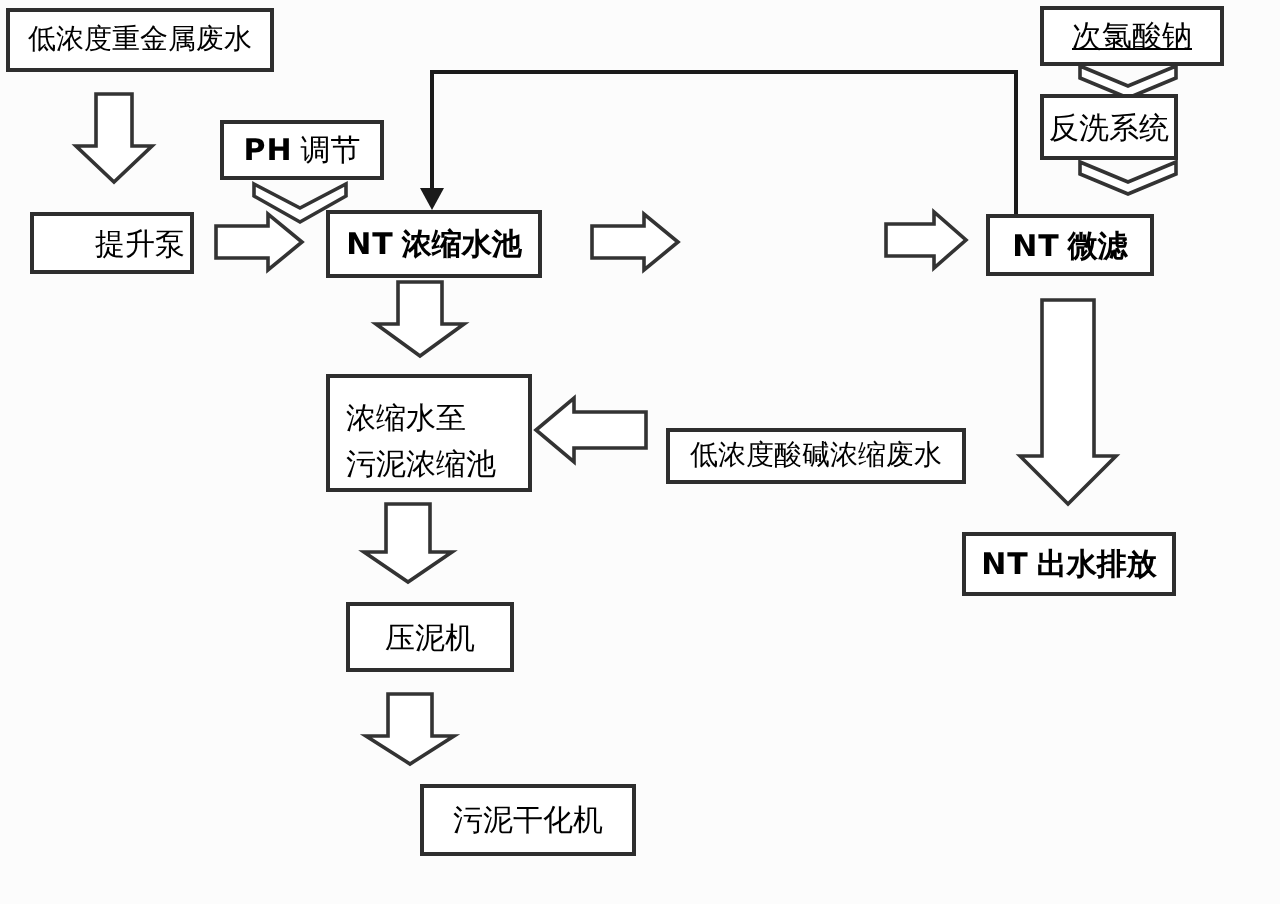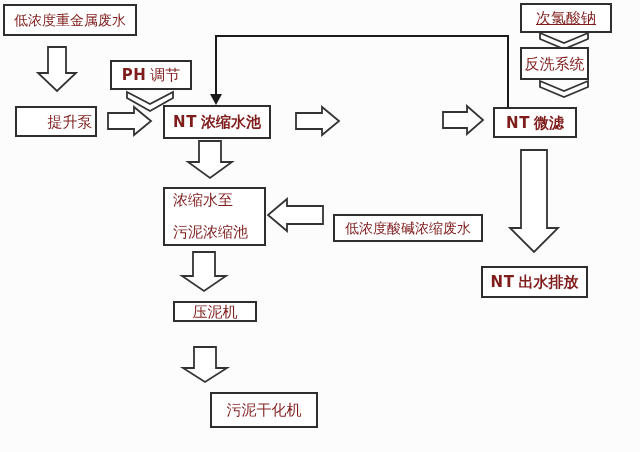--- a/index.html
+++ b/index.html
@@ -7,21 +7,21 @@
     padding: 0;
     background: #fcfcfc;
     font-family: "DejaVu Sans", "Liberation Sans", sans-serif;
   }
   .canvas {
     position: relative;
     width: 640px;
     height: 452px;
     background: #fcfcfc;
     overflow: hidden;
-    color: #7f1d1d;
+    color: #000000;
   }
   .arrow-layer {
     position: absolute;
     left: 0; top: 0;
     width: 640px; height: 452px;
   }
   .node {
     position: absolute;
     box-sizing: border-box;
     border: 2px solid #2e2e2e;
@@ -36,21 +36,21 @@
   .node .bold-prefix {
     font-weight: 800;
     margin-right: 4px;
     letter-spacing: 0.5px;
   }
   .node.emph { font-weight: 600; }
   .node.small { font-size: 14px; }
   .node.two-line {
     flex-direction: column;
     align-items: flex-start;
-    justify-content: space-between;
+    justify-content: flex-end;
     padding-left: 8px;
     line-height: 1.55;
   }
   .hollow { fill: #ffffff; stroke: #333333; stroke-width: 1.8; }
   .solid-line { fill: none; stroke: #1a1a1a; stroke-width: 2; }
   .solid-head { fill: #1a1a1a; stroke: none; }
 </style>
 </head>
 <body>
 
@@ -117,21 +117,21 @@
   <div class="node two-line" style="left:163px; top:187px; width:103px; height:59px;">
     <span>浓缩水至</span>
     <span>污泥浓缩池</span>
   </div>
 
   <div class="node emph" style="left:481px; top:266px; width:107px; height:32px;">
     <span class="bold-prefix">NT</span>
     <span>出水排放</span>
   </div>
 
-  <div class="node" style="left:173px; top:301px; width:84px; height:21px;">
+  <div class="node" style="left:173px; top:301px; width:84px; height:35px;">
     <span>压泥机</span>
   </div>
 
   <div class="node" style="left:162px; top:392px; width:108px; height:36px;margin-left:48px;">
     <span>污泥干化机</span>
   </div>
 
 </div>
 
 </body></html>

